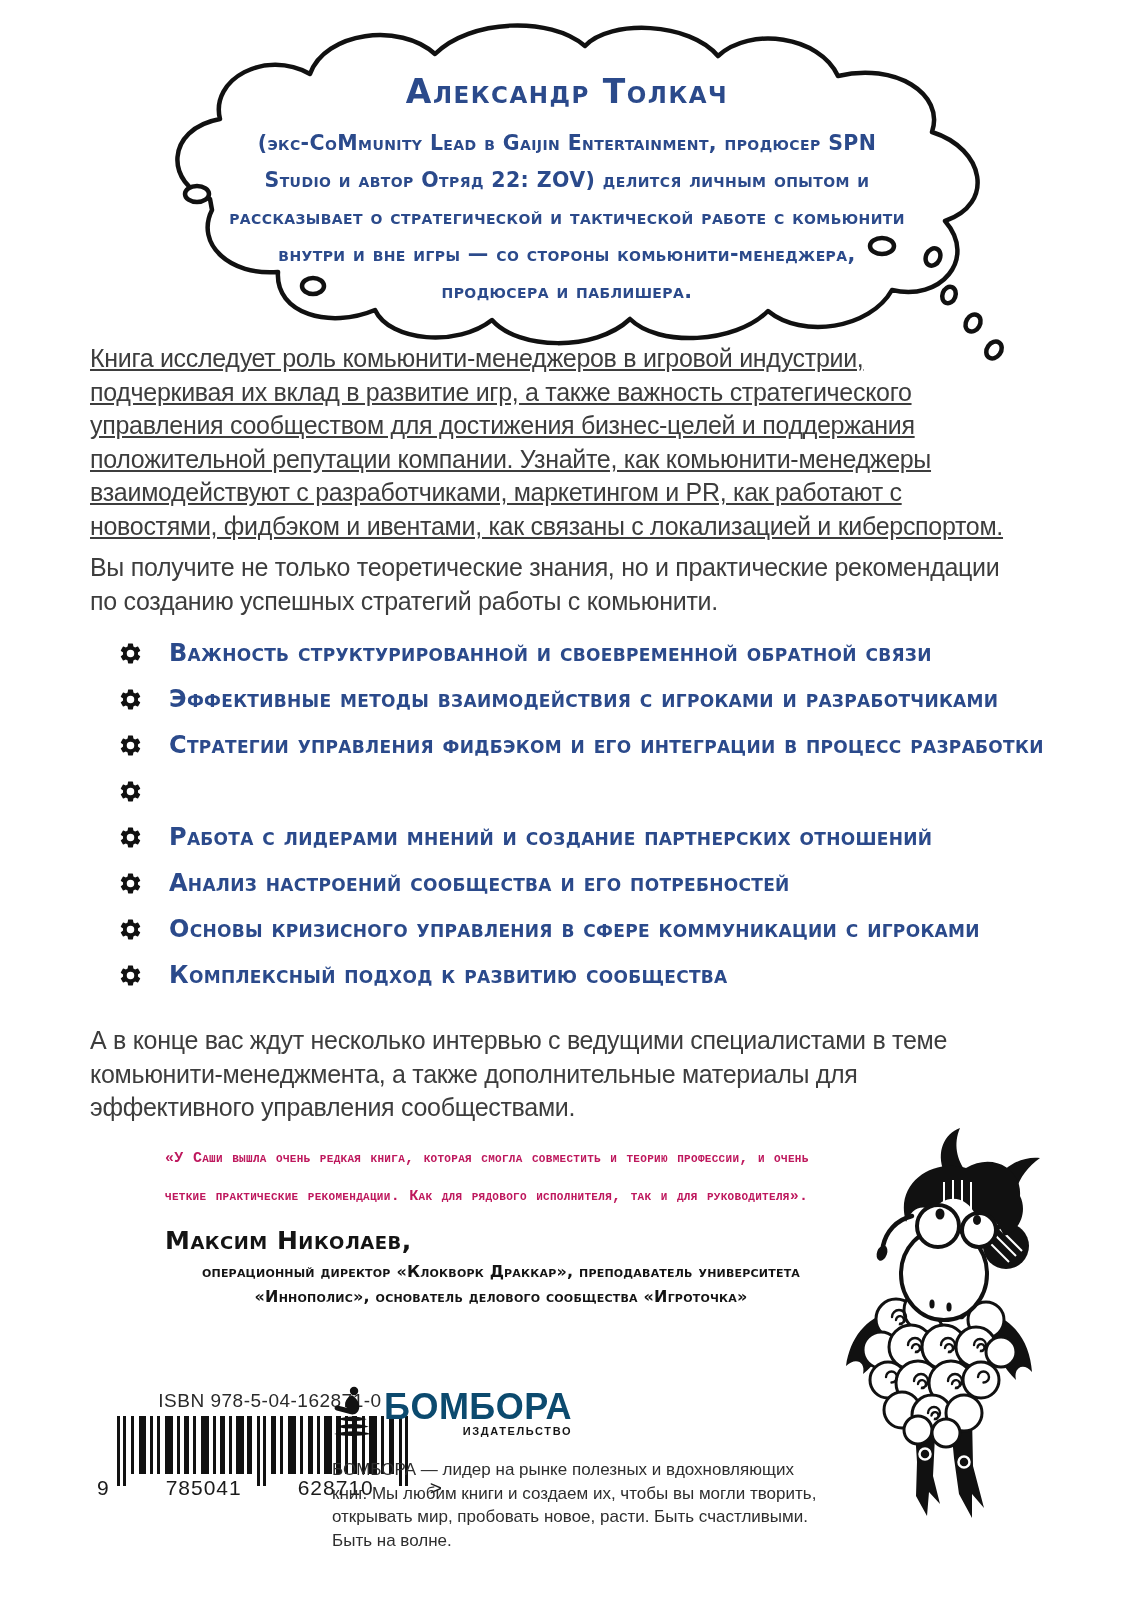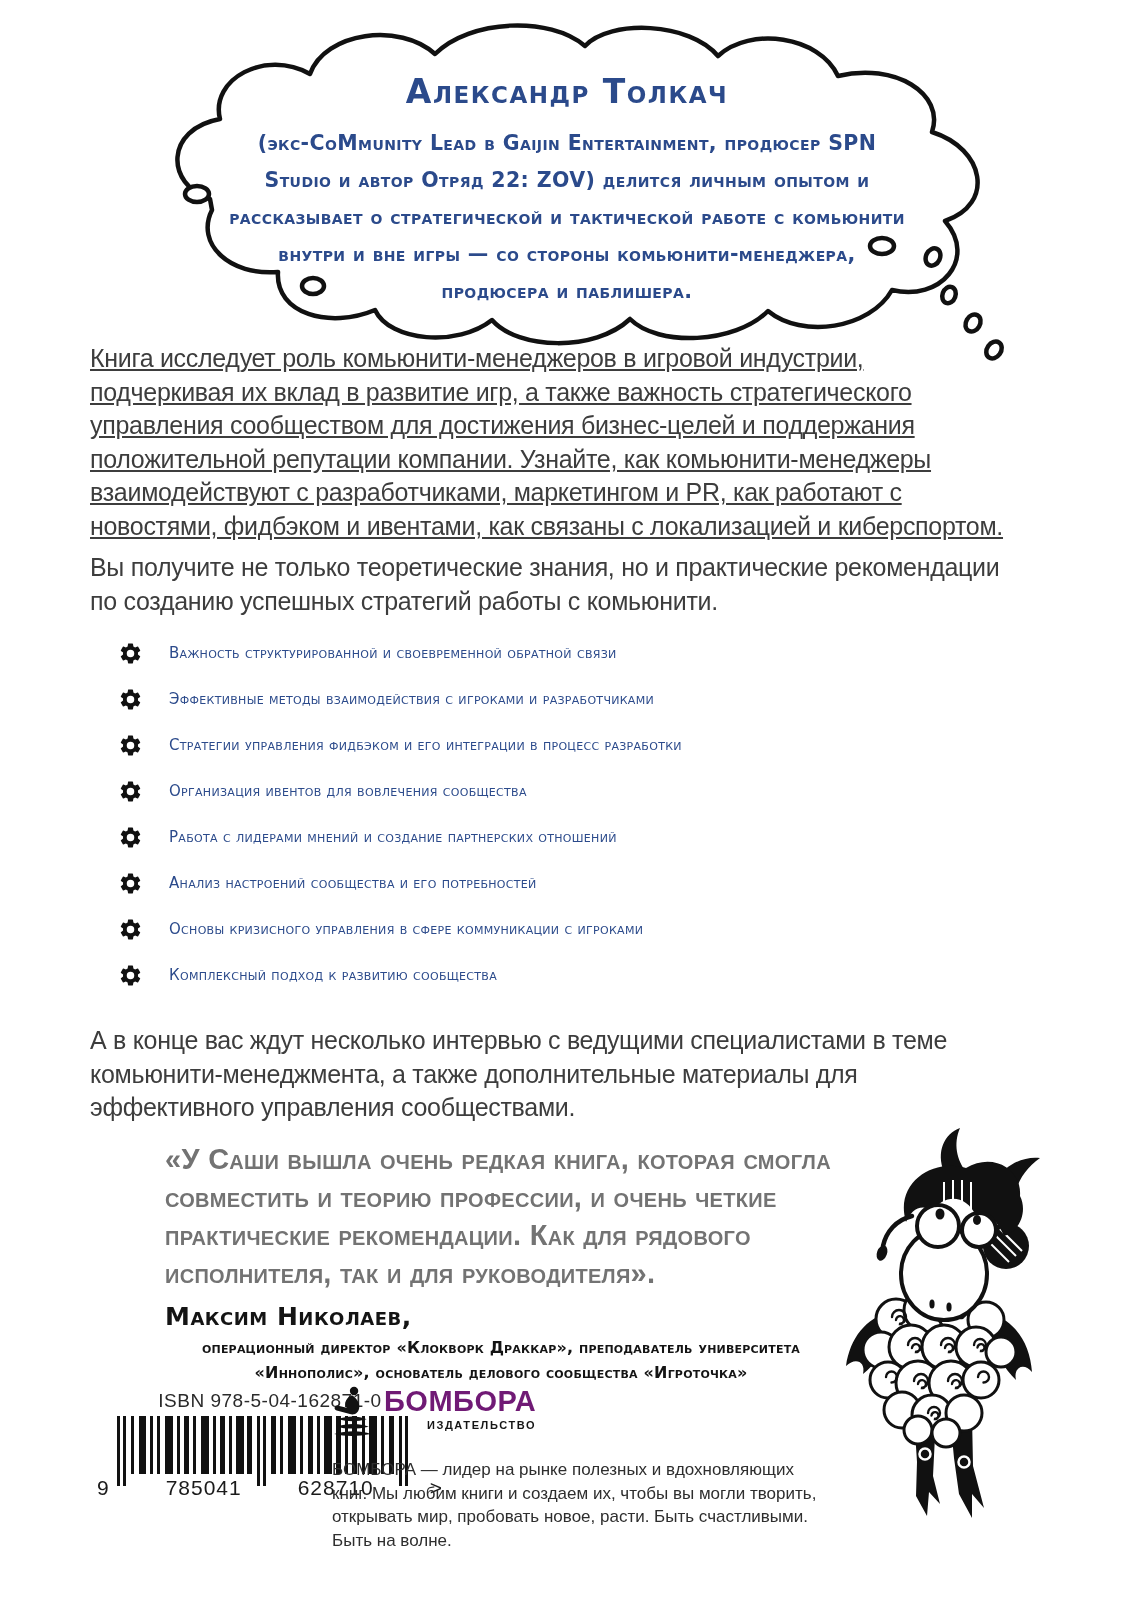--- a/index.html
+++ b/index.html
@@ -58,38 +58,38 @@
     margin-bottom: 20px;
     height: 26px;
   }
   .gear {
     width: 25px; height: 25px; flex: 0 0 25px;
     margin-right: 26px;
     color: #111111;
   }
   .topic-label {
     font-family: "DejaVu Sans", sans-serif;
-    font-weight: 400;
-    font-variant: small-caps;
-    font-size: 15px;
+    font-weight: 700;
+    font-variant: small-caps;
+    font-size: 24px;
     letter-spacing: .3px;
     color: #2b4a8b;
     white-space: nowrap;
   }
 
   
   .quote-block { left: 165px; top: 1140px; width: 672px; }
   .quote-text {
-    font-family: Liberation Sans, sans-serif;
-    font-weight: 700;
-    font-variant: small-caps;
-    font-size: 29px;
+    font-family: Liberation Mono, monospace;
+    font-weight: 700;
+    font-variant: small-caps;
+    font-size: 15px;
     line-height: 38px;
     letter-spacing: .3px;
-    color: #737373;
+    color: #be185d;
   }
   .quote-author {
     margin-top: 10px;
     text-align: left;
     padding-right: 28px;
     font-family: "DejaVu Sans", sans-serif;
     font-weight: 700;
     font-variant: small-caps;
     font-size: 25px;
     letter-spacing: .5px;
@@ -119,22 +119,22 @@
     width: 352px; margin: -12px auto 0;
     font-size: 21px; color: #1a1a1a; letter-spacing: 1px;
     background: transparent;
   }
   .barcode-digits span { background:#ffffff; padding: 0 3px; }
 
   .publisher-block { left: 332px; top: 1384px; width: 520px; }
   .publisher-logo-row { display: flex; align-items: flex-start; }
   .surfer { width: 42px; height: 58px; margin-right: 10px; }
   .publisher-name {
-    font-size: 29px; font-weight: 700; color: #701a75;
-    letter-spacing: .5px; line-height: 34px; 
+    font-size: 36px; font-weight: 700; color: #0c4a6e;
+    letter-spacing: .5px; line-height: 34px; margin-top: 6px;
   }
   .publisher-subtitle {
     font-size: 11px; font-weight: 700; color: #151515;
     letter-spacing: 1.6px; margin-top: 1px; text-align: right;
   }
   .publisher-tagline {
     margin-top: 16px;
     width: 486px;
     font-size: 17px; line-height: 23.5px; color: #2e2e2e;
   }
@@ -199,21 +199,20 @@
     <li>
       <svg class="gear" viewBox="0 0 24 24">
           <path fill="currentColor" d="M19.14 12.94c.04-.3.06-.61.06-.94s-.02-.64-.07-.94l2.03-1.58a.49.49 0 0 0 .12-.61l-1.92-3.32a.49.49 0 0 0-.59-.22l-2.39.96c-.5-.38-1.03-.7-1.62-.94l-.36-2.54a.48.48 0 0 0-.48-.41h-3.84c-.24 0-.43.17-.47.41l-.36 2.54c-.59.24-1.13.57-1.62.94l-2.39-.96a.49.49 0 0 0-.59.22L2.74 8.87c-.12.21-.08.47.12.61l2.03 1.58c-.05.3-.09.63-.09.94s.02.64.07.94l-2.03 1.58a.49.49 0 0 0-.12.61l1.92 3.32c.12.22.37.29.59.22l2.39-.96c.5.38 1.03.7 1.62.94l.36 2.54c.05.24.24.41.48.41h3.84c.24 0 .44-.17.47-.41l.36-2.54c.59-.24 1.13-.56 1.62-.94l2.39.96c.22.08.47 0 .59-.22l1.92-3.32c.12-.22.07-.47-.12-.61l-2.01-1.58zM12 15.6A3.6 3.6 0 1 1 12 8.4a3.6 3.6 0 0 1 0 7.2z"></path>
         </svg>
       <span class="topic-label">Стратегии управления фидбэком и его интеграции в процесс разработки</span>
     </li>
     <li>
       <svg class="gear" viewBox="0 0 24 24">
           <path fill="currentColor" d="M19.14 12.94c.04-.3.06-.61.06-.94s-.02-.64-.07-.94l2.03-1.58a.49.49 0 0 0 .12-.61l-1.92-3.32a.49.49 0 0 0-.59-.22l-2.39.96c-.5-.38-1.03-.7-1.62-.94l-.36-2.54a.48.48 0 0 0-.48-.41h-3.84c-.24 0-.43.17-.47.41l-.36 2.54c-.59.24-1.13.57-1.62.94l-2.39-.96a.49.49 0 0 0-.59.22L2.74 8.87c-.12.21-.08.47.12.61l2.03 1.58c-.05.3-.09.63-.09.94s.02.64.07.94l-2.03 1.58a.49.49 0 0 0-.12.61l1.92 3.32c.12.22.37.29.59.22l2.39-.96c.5.38 1.03.7 1.62.94l.36 2.54c.05.24.24.41.48.41h3.84c.24 0 .44-.17.47-.41l.36-2.54c.59-.24 1.13-.56 1.62-.94l2.39.96c.22.08.47 0 .59-.22l1.92-3.32c.12-.22.07-.47-.12-.61l-2.01-1.58zM12 15.6A3.6 3.6 0 1 1 12 8.4a3.6 3.6 0 0 1 0 7.2z"></path>
         </svg>
-      <span class="topic-label">Организация ивентов для вовлечения сообщества</span>
     </li>
     <li>
       <svg class="gear" viewBox="0 0 24 24">
           <path fill="currentColor" d="M19.14 12.94c.04-.3.06-.61.06-.94s-.02-.64-.07-.94l2.03-1.58a.49.49 0 0 0 .12-.61l-1.92-3.32a.49.49 0 0 0-.59-.22l-2.39.96c-.5-.38-1.03-.7-1.62-.94l-.36-2.54a.48.48 0 0 0-.48-.41h-3.84c-.24 0-.43.17-.47.41l-.36 2.54c-.59.24-1.13.57-1.62.94l-2.39-.96a.49.49 0 0 0-.59.22L2.74 8.87c-.12.21-.08.47.12.61l2.03 1.58c-.05.3-.09.63-.09.94s.02.64.07.94l-2.03 1.58a.49.49 0 0 0-.12.61l1.92 3.32c.12.22.37.29.59.22l2.39-.96c.5.38 1.03.7 1.62.94l.36 2.54c.05.24.24.41.48.41h3.84c.24 0 .44-.17.47-.41l.36-2.54c.59-.24 1.13-.56 1.62-.94l2.39.96c.22.08.47 0 .59-.22l1.92-3.32c.12-.22.07-.47-.12-.61l-2.01-1.58zM12 15.6A3.6 3.6 0 1 1 12 8.4a3.6 3.6 0 0 1 0 7.2z"></path>
         </svg>
       <span class="topic-label">Работа с лидерами мнений и создание партнерских отношений</span>
     </li>
     <li>
       <svg class="gear" viewBox="0 0 24 24">
           <path fill="currentColor" d="M19.14 12.94c.04-.3.06-.61.06-.94s-.02-.64-.07-.94l2.03-1.58a.49.49 0 0 0 .12-.61l-1.92-3.32a.49.49 0 0 0-.59-.22l-2.39.96c-.5-.38-1.03-.7-1.62-.94l-.36-2.54a.48.48 0 0 0-.48-.41h-3.84c-.24 0-.43.17-.47.41l-.36 2.54c-.59.24-1.13.57-1.62.94l-2.39-.96a.49.49 0 0 0-.59.22L2.74 8.87c-.12.21-.08.47.12.61l2.03 1.58c-.05.3-.09.63-.09.94s.02.64.07.94l-2.03 1.58a.49.49 0 0 0-.12.61l1.92 3.32c.12.22.37.29.59.22l2.39-.96c.5.38 1.03.7 1.62.94l.36 2.54c.05.24.24.41.48.41h3.84c.24 0 .44-.17.47-.41l.36-2.54c.59-.24 1.13-.56 1.62-.94l2.39.96c.22.08.47 0 .59-.22l1.92-3.32c.12-.22.07-.47-.12-.61l-2.01-1.58zM12 15.6A3.6 3.6 0 1 1 12 8.4a3.6 3.6 0 0 1 0 7.2z"></path>

